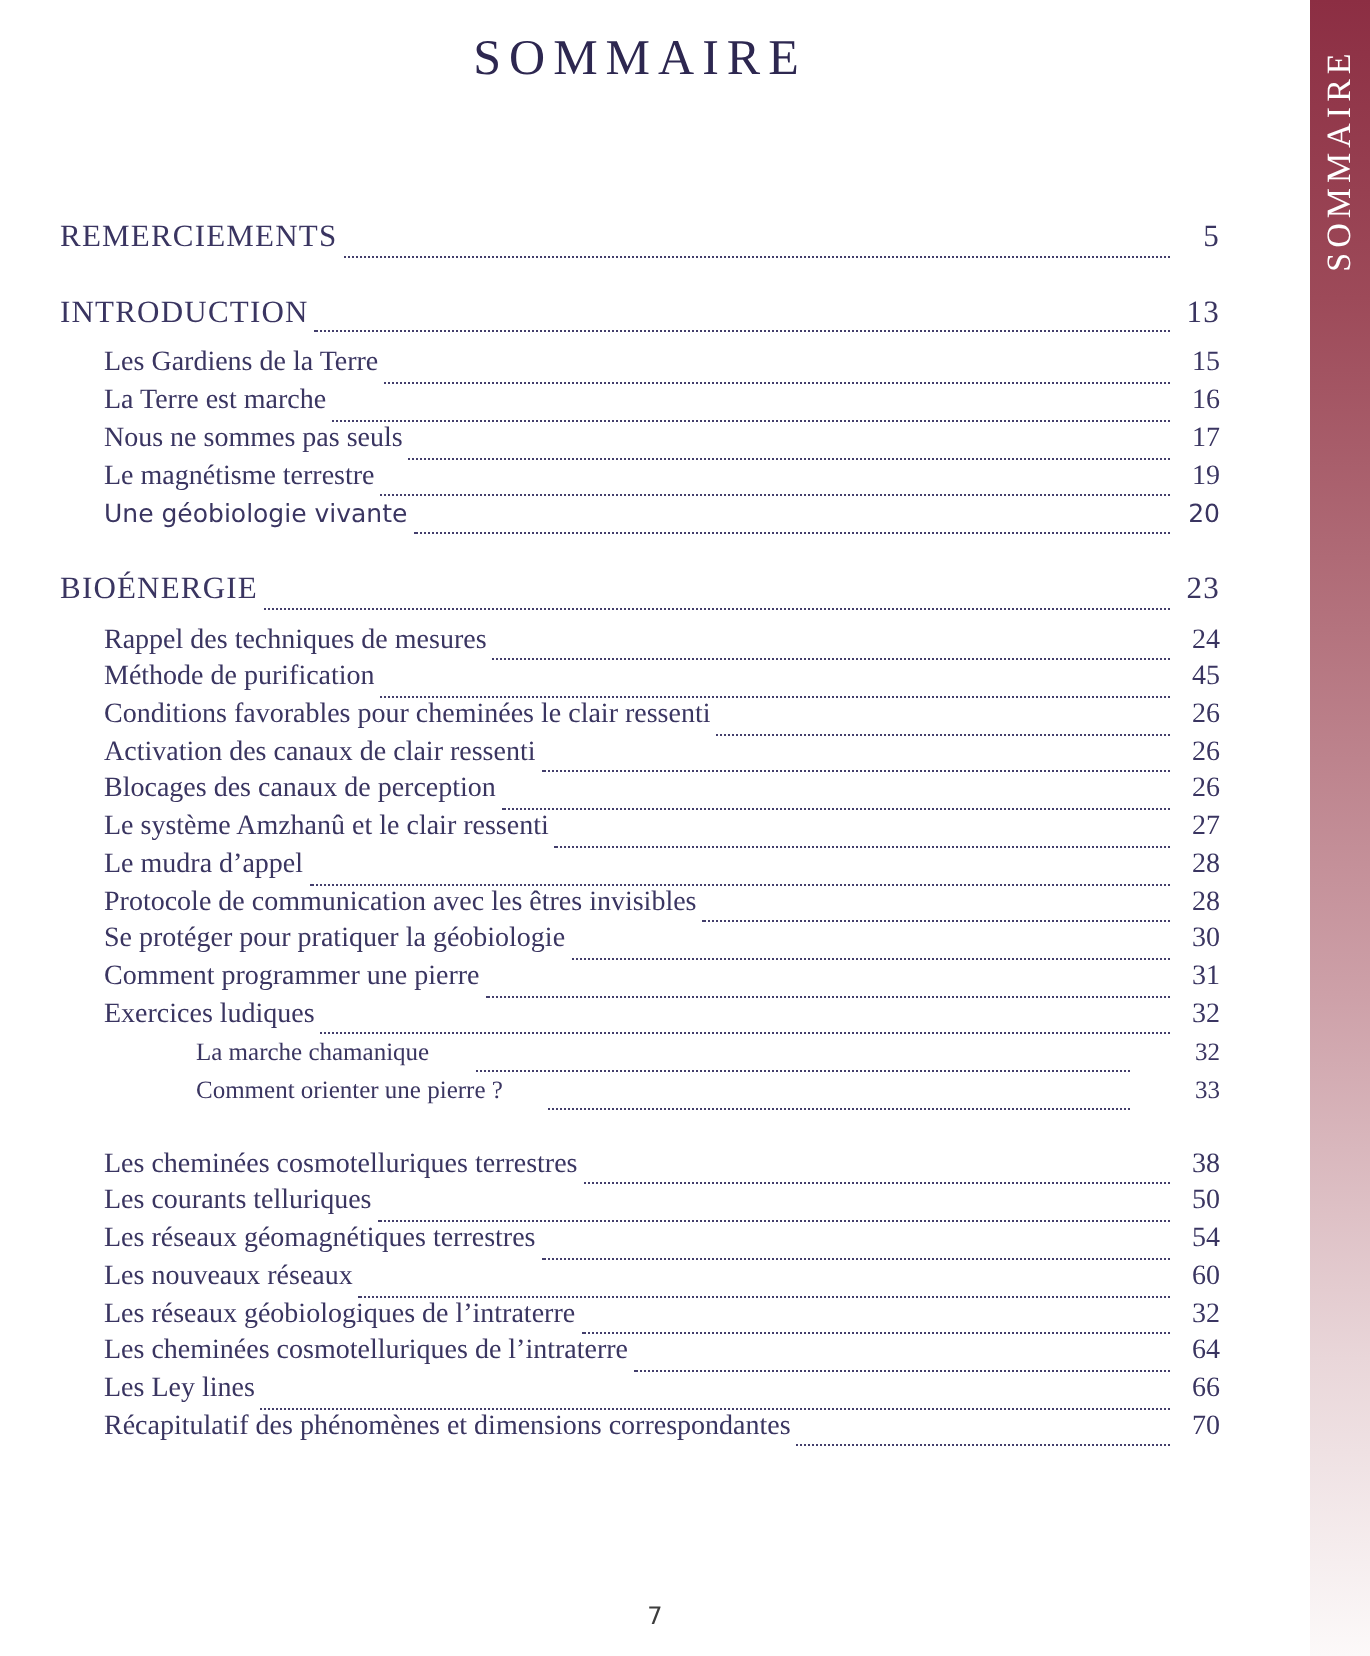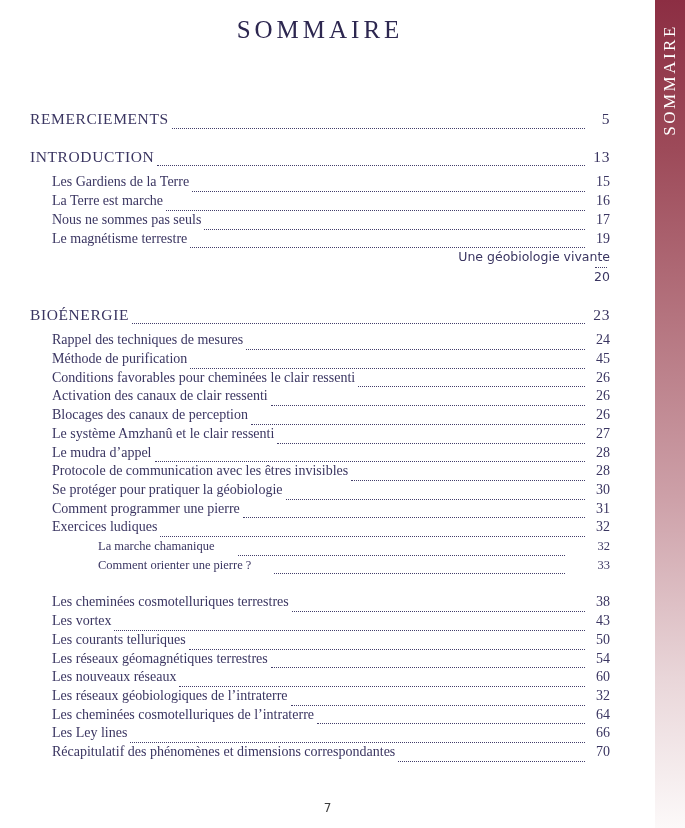--- a/index.html
+++ b/index.html
@@ -60,21 +60,20 @@
   .heading-row {
     font-size: 15.5px;
     letter-spacing: 0.6px;
     margin-bottom: 7px;
   }
   .entry-row { padding-left: 22px; }
   .entry-row.lvl2 { padding-left: 68px; font-size: 12.5px; gap: 20px; }
   .entry-row.sans {
     font-family: "DejaVu Sans", sans-serif;
     font-size: 12.5px;
-    flex-direction: column;
   }
 
   .leader {
     flex: 1 1 auto;
     margin: 0 3px;
     border-bottom: 1.5px dotted #433e6b;
     min-width: 12px;
   }
   .page-num {
     min-width: 22px;
@@ -231,25 +230,20 @@
 </section>
 
   <section class="toc-section">
 
   <div class="row entry-row">
     <span class="entry-label">Les cheminées cosmotelluriques terrestres</span>
     <span class="leader"></span>
     <span class="page-num">38</span>
   </div>
 
-  <div class="row entry-row">
-    <span class="entry-label">Les vortex</span>
-    <span class="leader"></span>
-    <span class="page-num">43</span>
-  </div>
 
   <div class="row entry-row">
     <span class="entry-label">Les courants telluriques</span>
     <span class="leader"></span>
     <span class="page-num">50</span>
   </div>
 
   <div class="row entry-row">
     <span class="entry-label">Les réseaux géomagnétiques terrestres</span>
     <span class="leader"></span>

